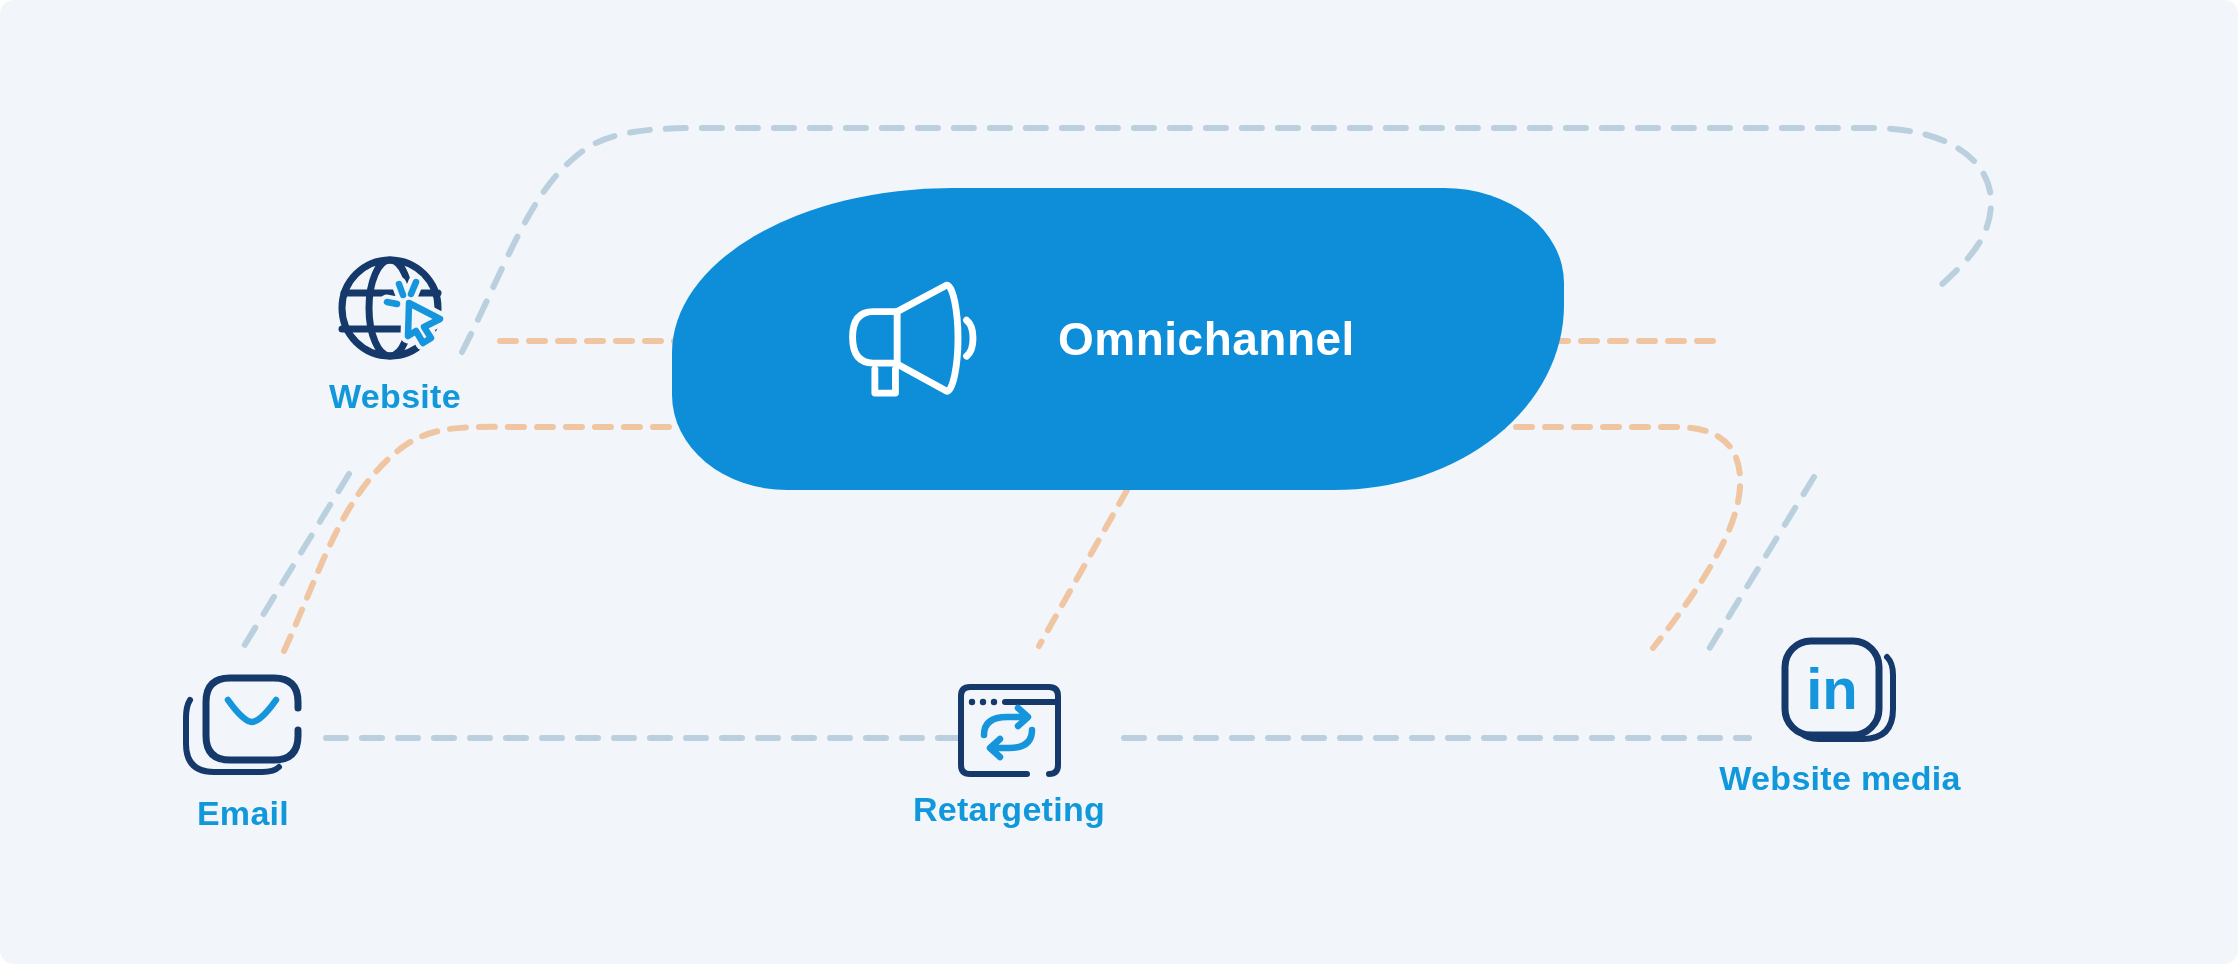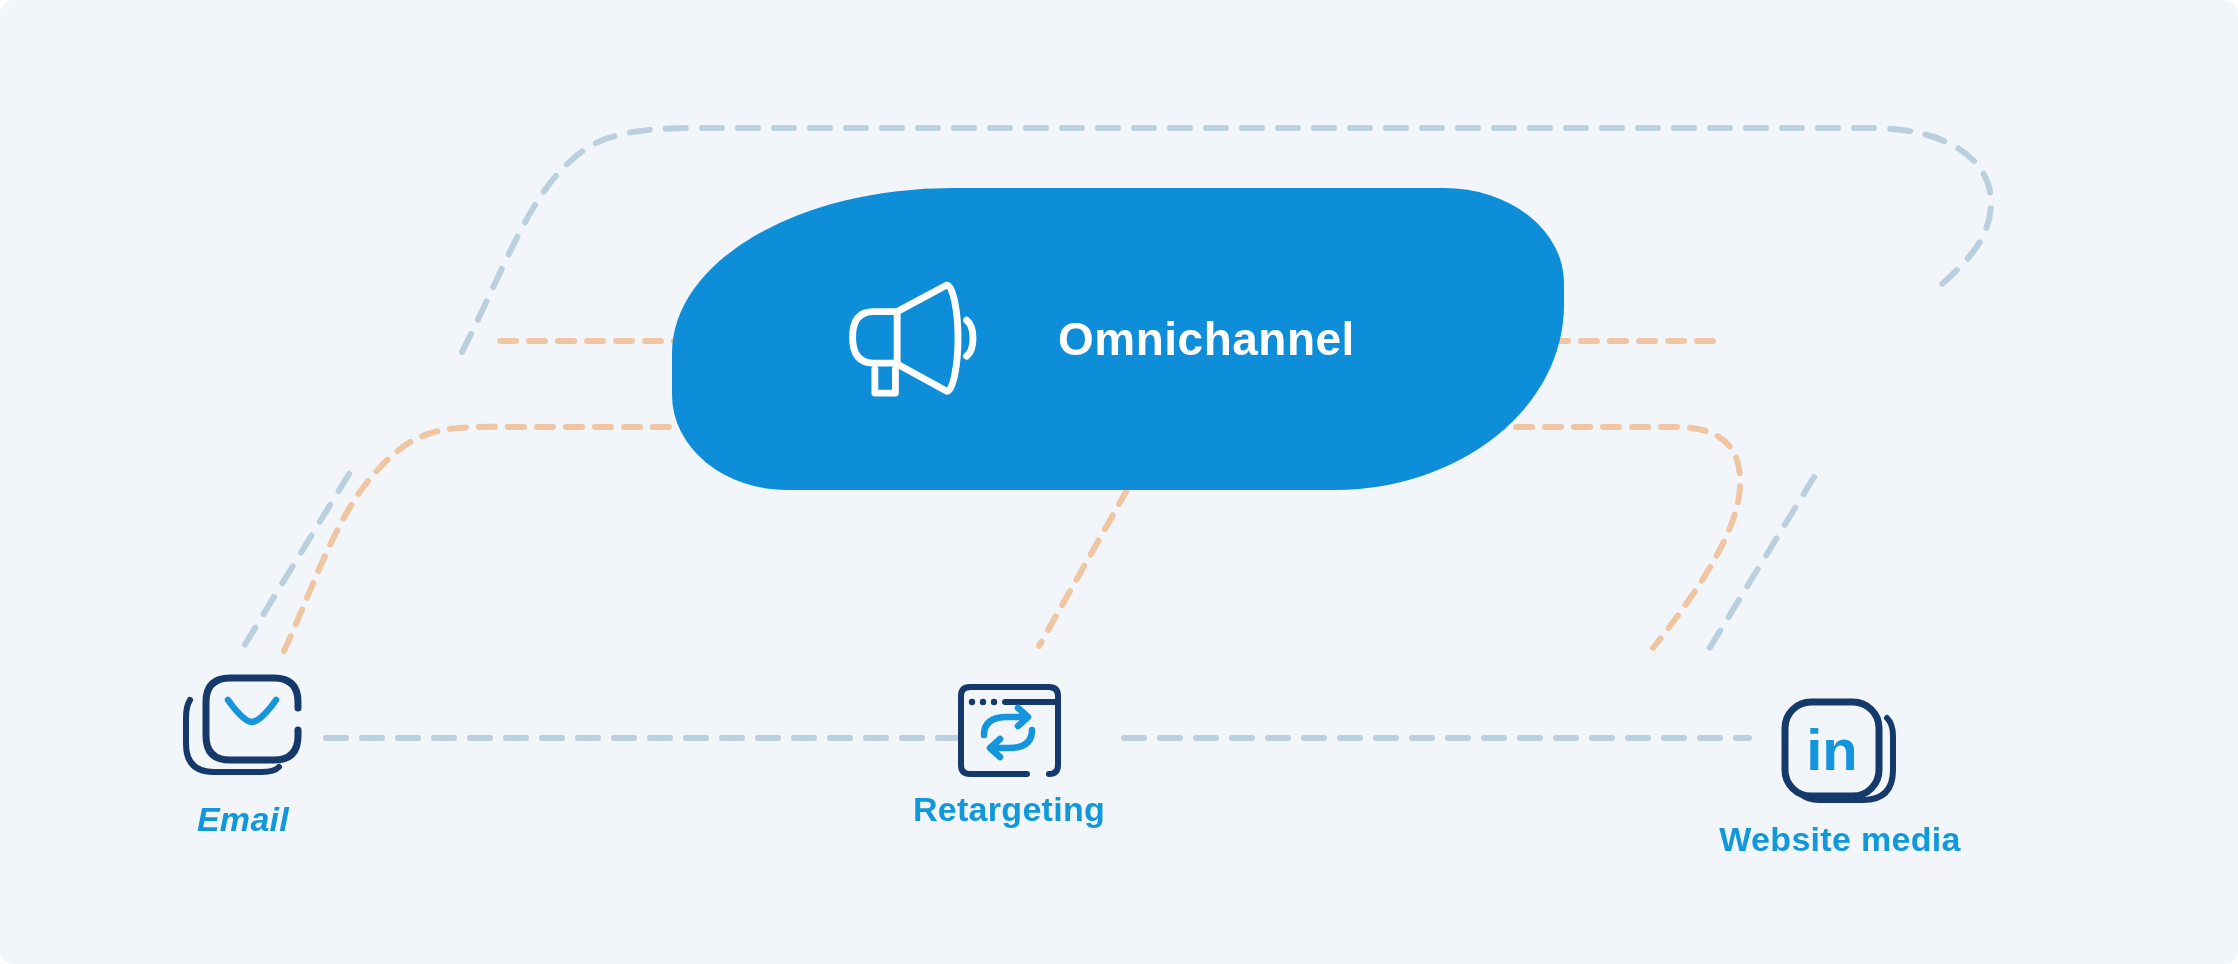--- a/index.html
+++ b/index.html
@@ -29,24 +29,24 @@
   .halo{stroke:var(--canvas-bg);stroke-width:15;fill:none;stroke-linecap:round;stroke-linejoin:round;}
   .accent-fill{fill:var(--icon-accent);}
   .navy-fill{fill:var(--icon-navy);}
   .in-text{font-family:"Liberation Sans","DejaVu Sans",sans-serif;font-weight:bold;font-size:58px;fill:var(--icon-accent);}
 
   #node-website{left:303px;top:246px;width:184px;}
   #node-website .label{margin-top:6px;}
   #node-phone{left:1749px;top:252px;width:180px;}
   #node-phone .label{margin-top:8px;}
   #node-email{left:150px;top:672px;width:186px;}
-  #node-email .label{margin-top:16px;font-style:italic;}
+  #node-email .label{margin-top:10px;}
   #node-retargeting{left:896px;top:683px;width:226px;}
   #node-retargeting .label{margin-top:12px;}
-  #node-social{left:1726px;top:698px;width:228px;}
+  #node-social{left:1726px;top:637px;width:228px;}
   #node-social .label{margin-top:8px;}
 </style>
 </head>
 <body>
 
 <div class="canvas">
 
   <svg class="connectors" width="2238" height="964" viewBox="0 0 2238 964">
     <path class="dash-blue" d="M 462 352 C 505 268 528 196 574 158 C 602 132 642 128 702 128 L 1872 128 C 1944 128 1992 158 1991 204 C 1990 240 1966 262 1938 288"></path>
     <path class="dash-blue" d="M 349 474 L 241 651"></path>
@@ -66,20 +66,37 @@
       <path class="mega" d="M 62 45 H 34 Q 10 45 10 75 Q 10 105 34 105 H 62"></path>
       <path class="mega" d="M 62 45 V 105"></path>
       <path class="mega" d="M 143 55 C 153 63 153 89 143 97"></path>
       <path class="mega" d="M 36 112 V 140 H 60 V 112"></path>
     </svg>
     <div class="blob-title">
       <div>Omnichannel</div>
     </div>
   </div>
 
+  <div class="node" id="node-website">
+    <svg width="135" height="125" viewBox="0 0 135 125">
+      <circle class="navy" cx="62" cy="62" r="48"></circle>
+      <ellipse class="navy" cx="62" cy="62" rx="21" ry="48"></ellipse>
+      <path class="navy" d="M 16 47 H 110"></path>
+      <path class="navy" d="M 14 83 H 76"></path>
+      <g>
+        <path class="halo" d="M 59 56 L 69 58 M 71 38 L 75 49 M 88 36 L 83 48"></path>
+        <path class="halo" d="M 81 57 L 112 73 L 96 81 L 103 92 L 95 97 L 88 85 L 80 90 Z"></path>
+        <path class="accent" d="M 59 56 L 69 58"></path>
+        <path class="accent" d="M 71 38 L 75 49"></path>
+        <path class="accent" d="M 88 36 L 83 48"></path>
+        <path class="accent" d="M 81 57 L 112 73 L 96 81 L 103 92 L 95 97 L 88 85 L 80 90 Z"></path>
+      </g>
+    </svg>
+    <div class="label">Website</div>
+  </div>
 
 
   <div class="node" id="node-email">
     <svg width="122" height="112" viewBox="0 0 122 112">
       <path class="navy-thin" d="M 8 28 Q 4 34 4 46 V 72 Q 4 100 32 100 H 80 Q 92 100 97 95"></path>
       <path class="navy" d="M 62 6 H 92 Q 116 6 116 30 V 36 M 116 58 V 64 Q 116 88 92 88 H 48 Q 24 88 24 64 V 30 Q 24 6 48 6 H 62"></path>
       <path class="accent" d="M 46 28 C 58 45 66 50 70 50 C 74 50 82 45 94 28"></path>
     </svg>
     <div class="label">Email</div>
   </div>

